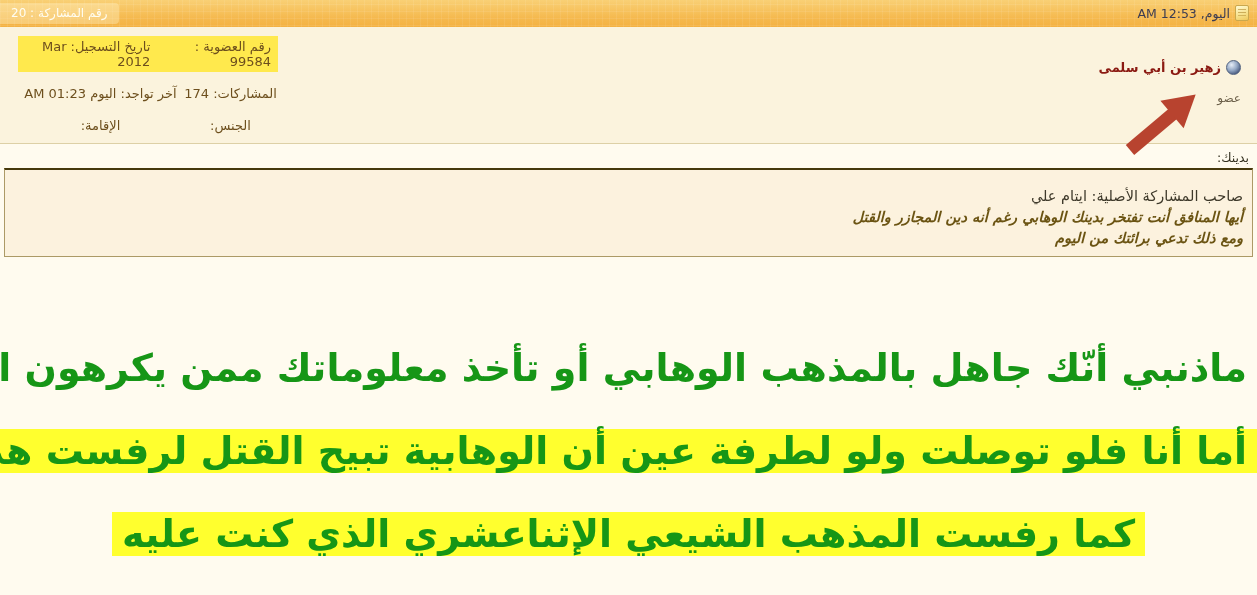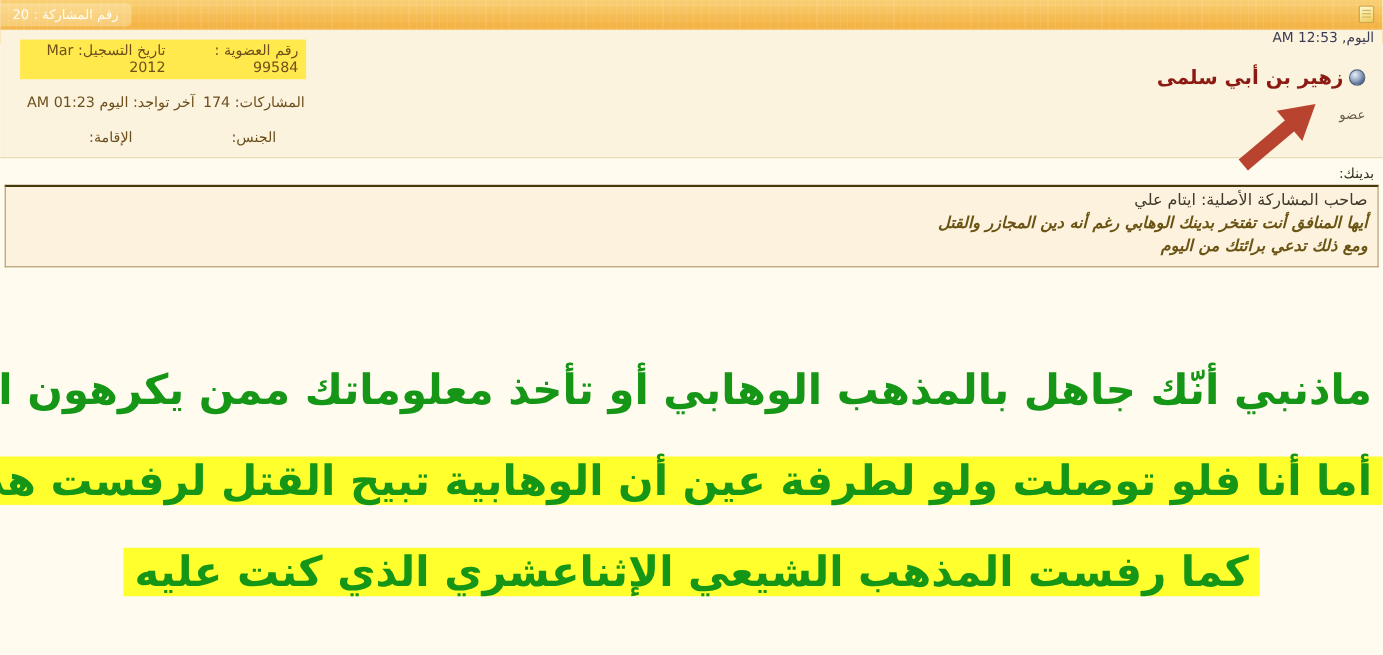--- a/index.html
+++ b/index.html
@@ -8,53 +8,53 @@
 
   
   .topbar{position:absolute;top:0;left:0;right:0;height:40px;
           background:linear-gradient(#f9d075 0%,#f5b94e 45%,#f1a733 100%);}
   .topbar::after{content:"";position:absolute;inset:0;
           background-image:repeating-linear-gradient(90deg,rgba(255,255,255,.08) 0 1px,transparent 1px 7px),
                            repeating-linear-gradient(0deg,rgba(255,255,255,.08) 0 1px,transparent 1px 7px);}
   .post-number{position:absolute;left:0;top:3px;z-index:2;height:21px;line-height:21px;
           padding:0 11px;background:rgba(255,242,196,.38);border-radius:0 4px 4px 0;
           color:#fffdf2;font-size:12px;}
-  .date-wrap{position:absolute;right:8px;top:5px;z-index:2;display:flex;align-items:flex-start;
-          gap:5px;color:#3c3c52;font-size:12.5px;flex-direction:column;}
+  .date-wrap{position:absolute;right:8px;top:5px;z-index:2;display:flex;align-items:flex-end;
+          gap:5px;color:#3c3c52;font-size:12.5px;}
   .note-icon{width:12px;height:14px;flex:0 0 auto;position:relative;border-radius:2px;
           background:linear-gradient(160deg,#fffad2 0%,#f6e08a 60%,#eec95c 100%);
           border:1px solid #c9a84e;}
   .note-icon::after{content:"";position:absolute;left:2px;right:2px;top:3px;height:1px;
           background:rgba(170,130,40,.55);box-shadow:0 3px 0 rgba(170,130,40,.55),0 6px 0 rgba(170,130,40,.45);}
 
   
   .user-panel{position:absolute;top:27px;left:0;right:0;height:116px;background:#fbf3dd;
           border-bottom:1px solid #ddd0a6;}
   .user-block{position:absolute;right:16px;top:33px;text-align:right;}
   .user-line{display:flex;align-items:center;gap:5px;}
   .orb{width:13px;height:13px;border-radius:50%;flex:0 0 auto;
           background:radial-gradient(circle at 35% 30%,#e7eef7,#93a7c4 45%,#47597d 80%,#2d3f5f);
           border:1px solid #51627f;}
-  .username{color:#8b1a12;font-weight:bold;font-size:18px;text-decoration:none;}
+  .username{color:#8b1a12;font-weight:bold;font-size:13px;text-decoration:none;}
   .user-title{color:#6b5f49;font-size:12px;margin-top:16px;}
 
   .stats{position:absolute;left:18px;top:9px;width:260px;font-size:13px;color:#6d4f1d;}
   .stat-hl{background:#ffe94d;padding:3px 7px;display:flex;gap:16px;box-sizing:border-box;width:100%;}
   .stat-grid{display:grid;grid-template-columns:95px 1fr;margin-top:14px;}
   .stat-grid .cell{text-align:center;}
   .stat-grid.row3{margin-top:17px;}
 
   
   .arrow-svg{position:absolute;left:1120px;top:86px;width:90px;height:75px;z-index:6;}
 
   
   .body-area{position:absolute;top:144px;left:0;right:0;bottom:0;background:#fffbef;}
   .quote-label{margin:6px 8px 3px;width:fit-content;font-size:12.5px;color:#33301f;}
   .quote-box{margin:0 4px;border:1px solid #ac9a66;border-top:2px solid #46390c;
-          background:#fcf2de;padding:2px 9px 7px;font-size:14.5px;line-height:21px;text-align:right;}
+          background:#fcf2de;padding:16px 9px 7px;font-size:14.5px;line-height:21px;text-align:right;}
   .q-attr{color:#3e392a;}
   .q-line{color:#6b5413;font-style:italic;font-weight:600;}
 
   .big-text{margin-top:70px;text-align:center;font-weight:bold;font-size:38px;
           line-height:83px;color:#169616;white-space:nowrap;}
   .big-line span{padding:0 10px;}
   .big-line span.hl{background:#ffff2e;}
 </style>
 </head>
 <body>

